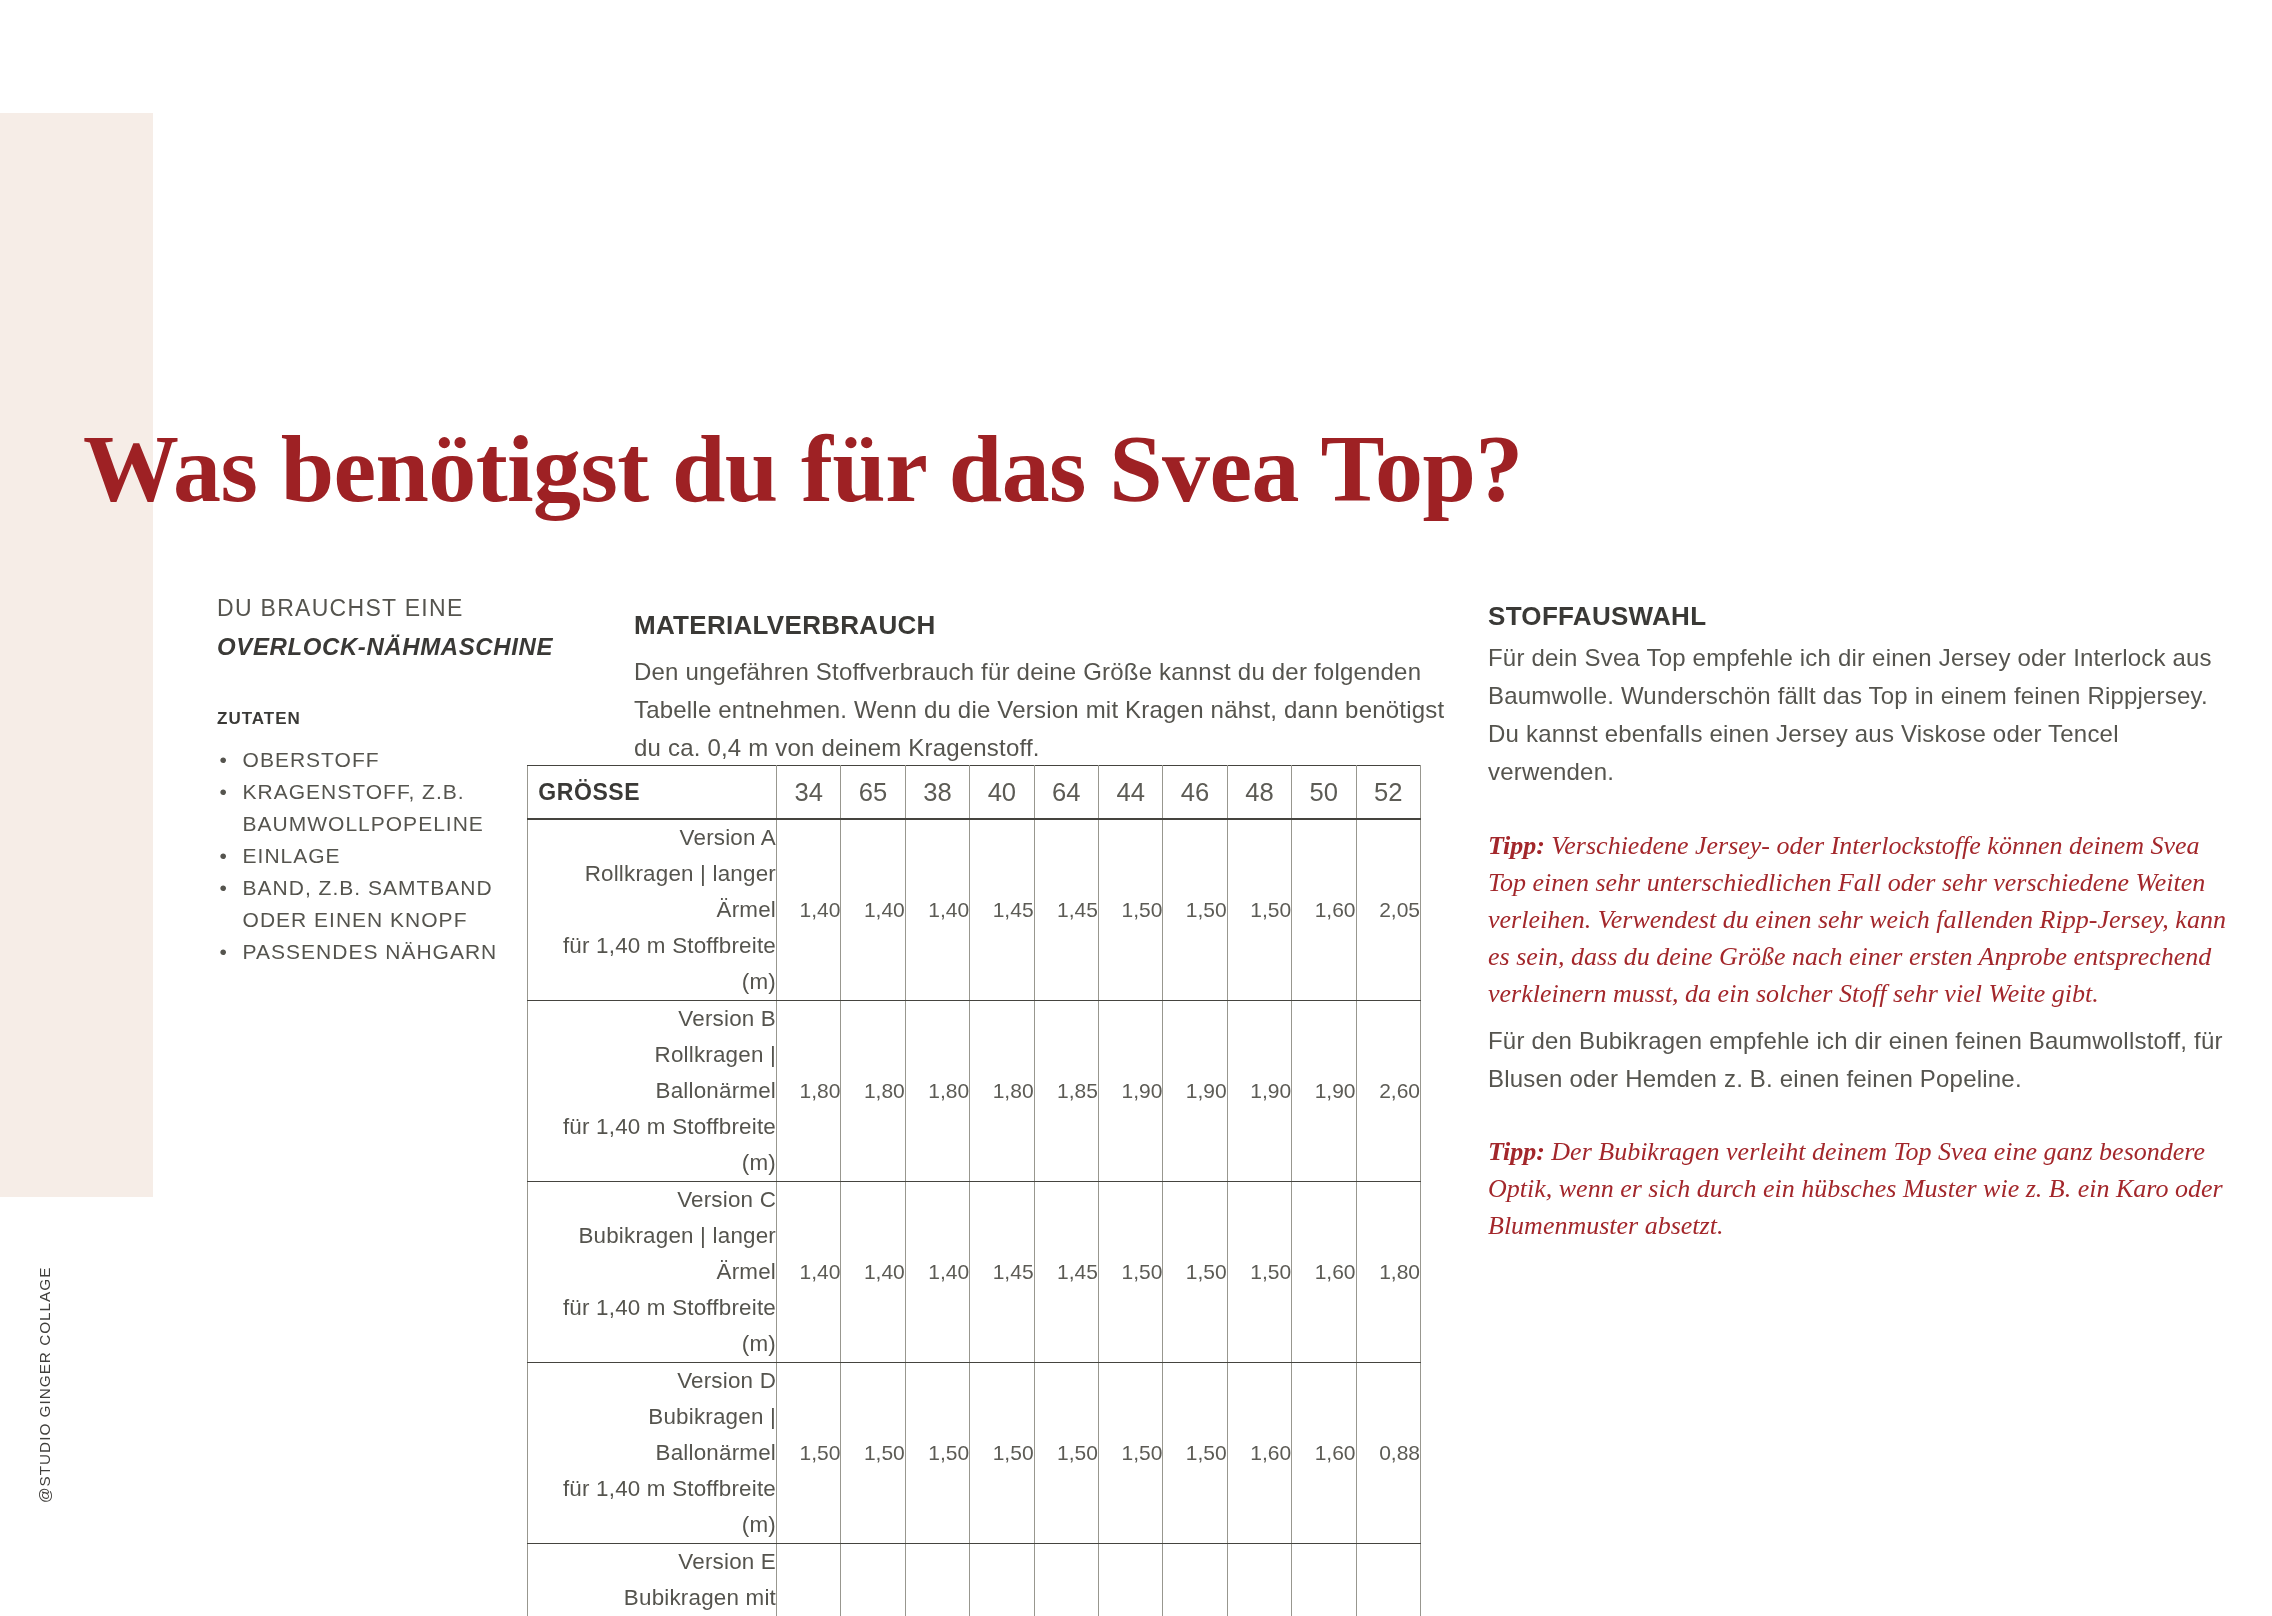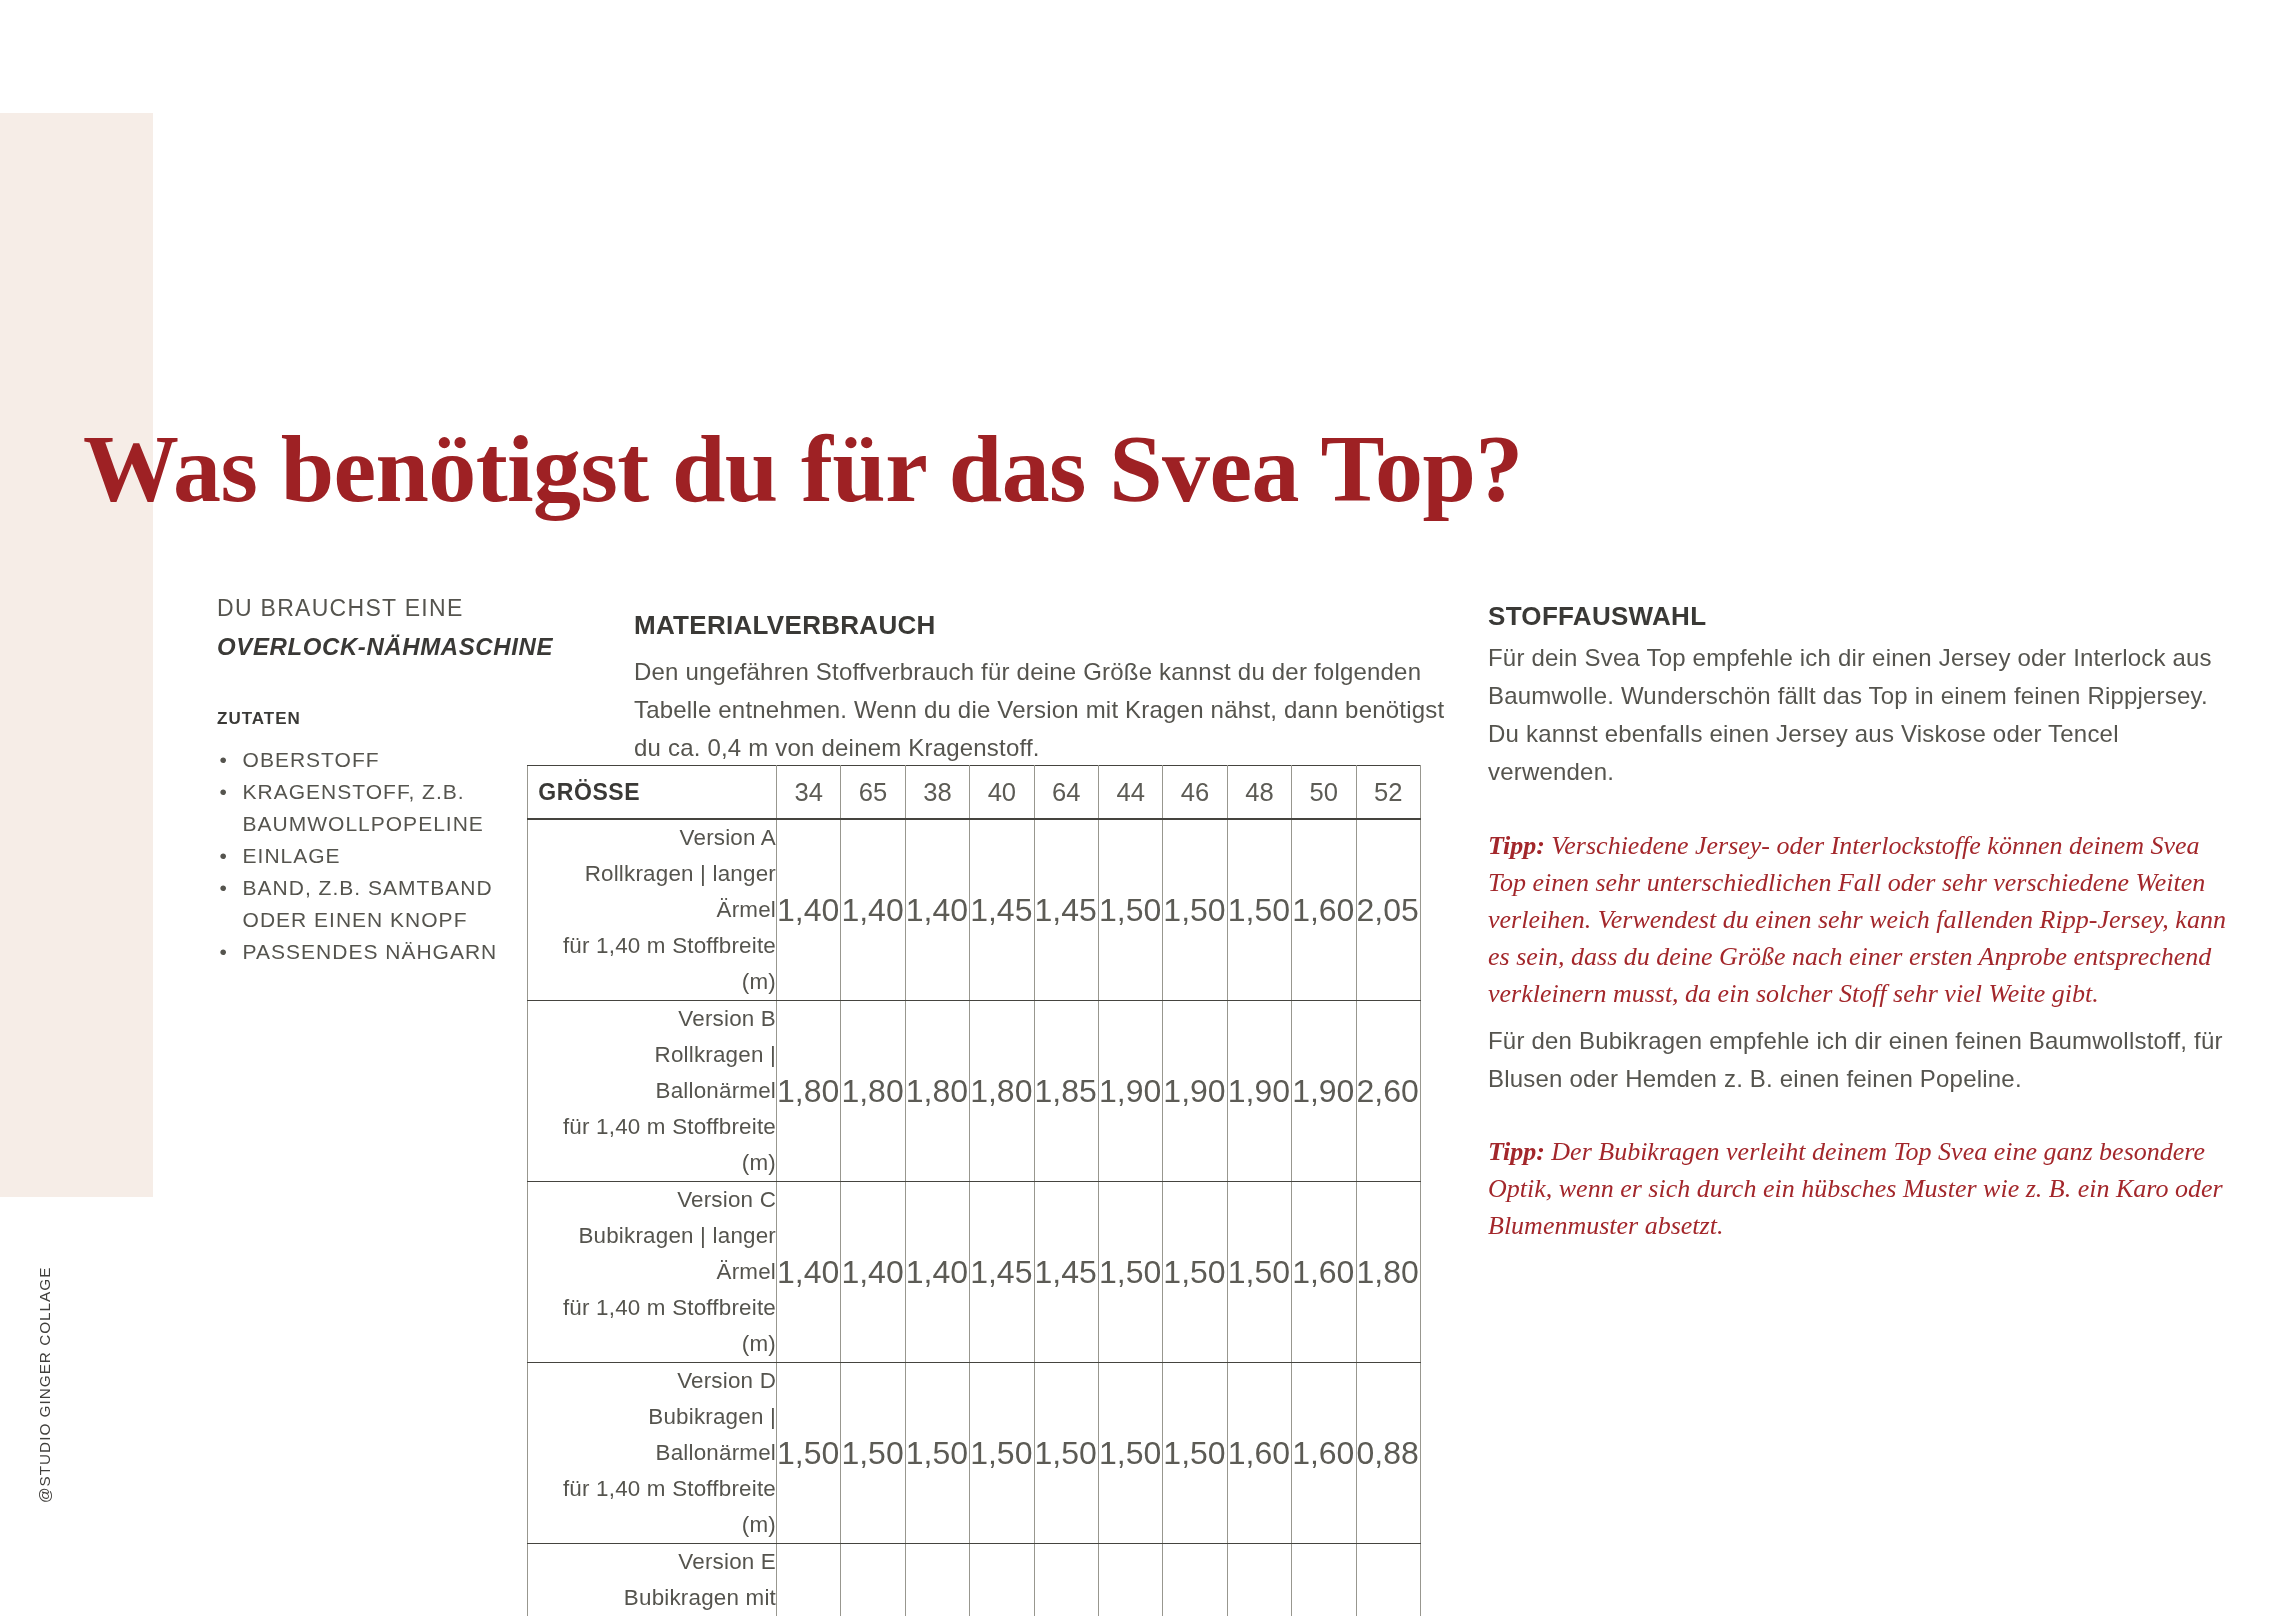--- a/index.html
+++ b/index.html
@@ -41,21 +41,21 @@
   .size-table td,.size-table th{border-left:1.3px solid var(--line-light);border-right:1.3px solid var(--line-light);
     border-top:1.9px solid var(--line-dark);border-bottom:1.9px solid var(--line-dark);
     padding:0;vertical-align:middle;}
   .size-table tr.hdr th{height:52px;}
   .size-table tr.hdr th.lblcell{text-align:left;padding-left:10.2px;font-size:23px;font-weight:700;color:var(--heading);letter-spacing:0.6px;}
   .size-table tr.hdr th.szcell{font-weight:400;font-size:25.6px;color:var(--table-text);text-align:center;border-bottom:2.6px solid var(--line-dark);}
   .size-table tr.hdr th.lblcell{border-bottom:2.6px solid var(--line-dark);}
   .size-table tr.r3 td{height:109px;}
   .size-table tr.r4 td{height:137px;}
   .size-table td.lblcell{text-align:right;padding-left:10.2px;font-size:22.4px;line-height:36px;color:var(--body);letter-spacing:0.2px;}
-  .size-table td.valcell{text-align:left;font-size:32px;color:var(--table-text);}
+  .size-table td.valcell{text-align:right;font-size:21px;color:var(--table-text);}
 
   
   .col3{position:absolute;left:1459px;top:603px;width:745px;margin-left:29px;}
   .col3 .bodytext{margin-top:10.2px;}
   .tipp{margin:36px 0 0 0;font-family:"Liberation Serif", serif;font-style:italic;
     font-size:26px;line-height:37px;color:var(--tip-red);}
   .tipp .tipp-label{font-weight:700;}
   .p2{margin-top:77px;}
   .tipp.second{margin-top:35px;}
 </style>

